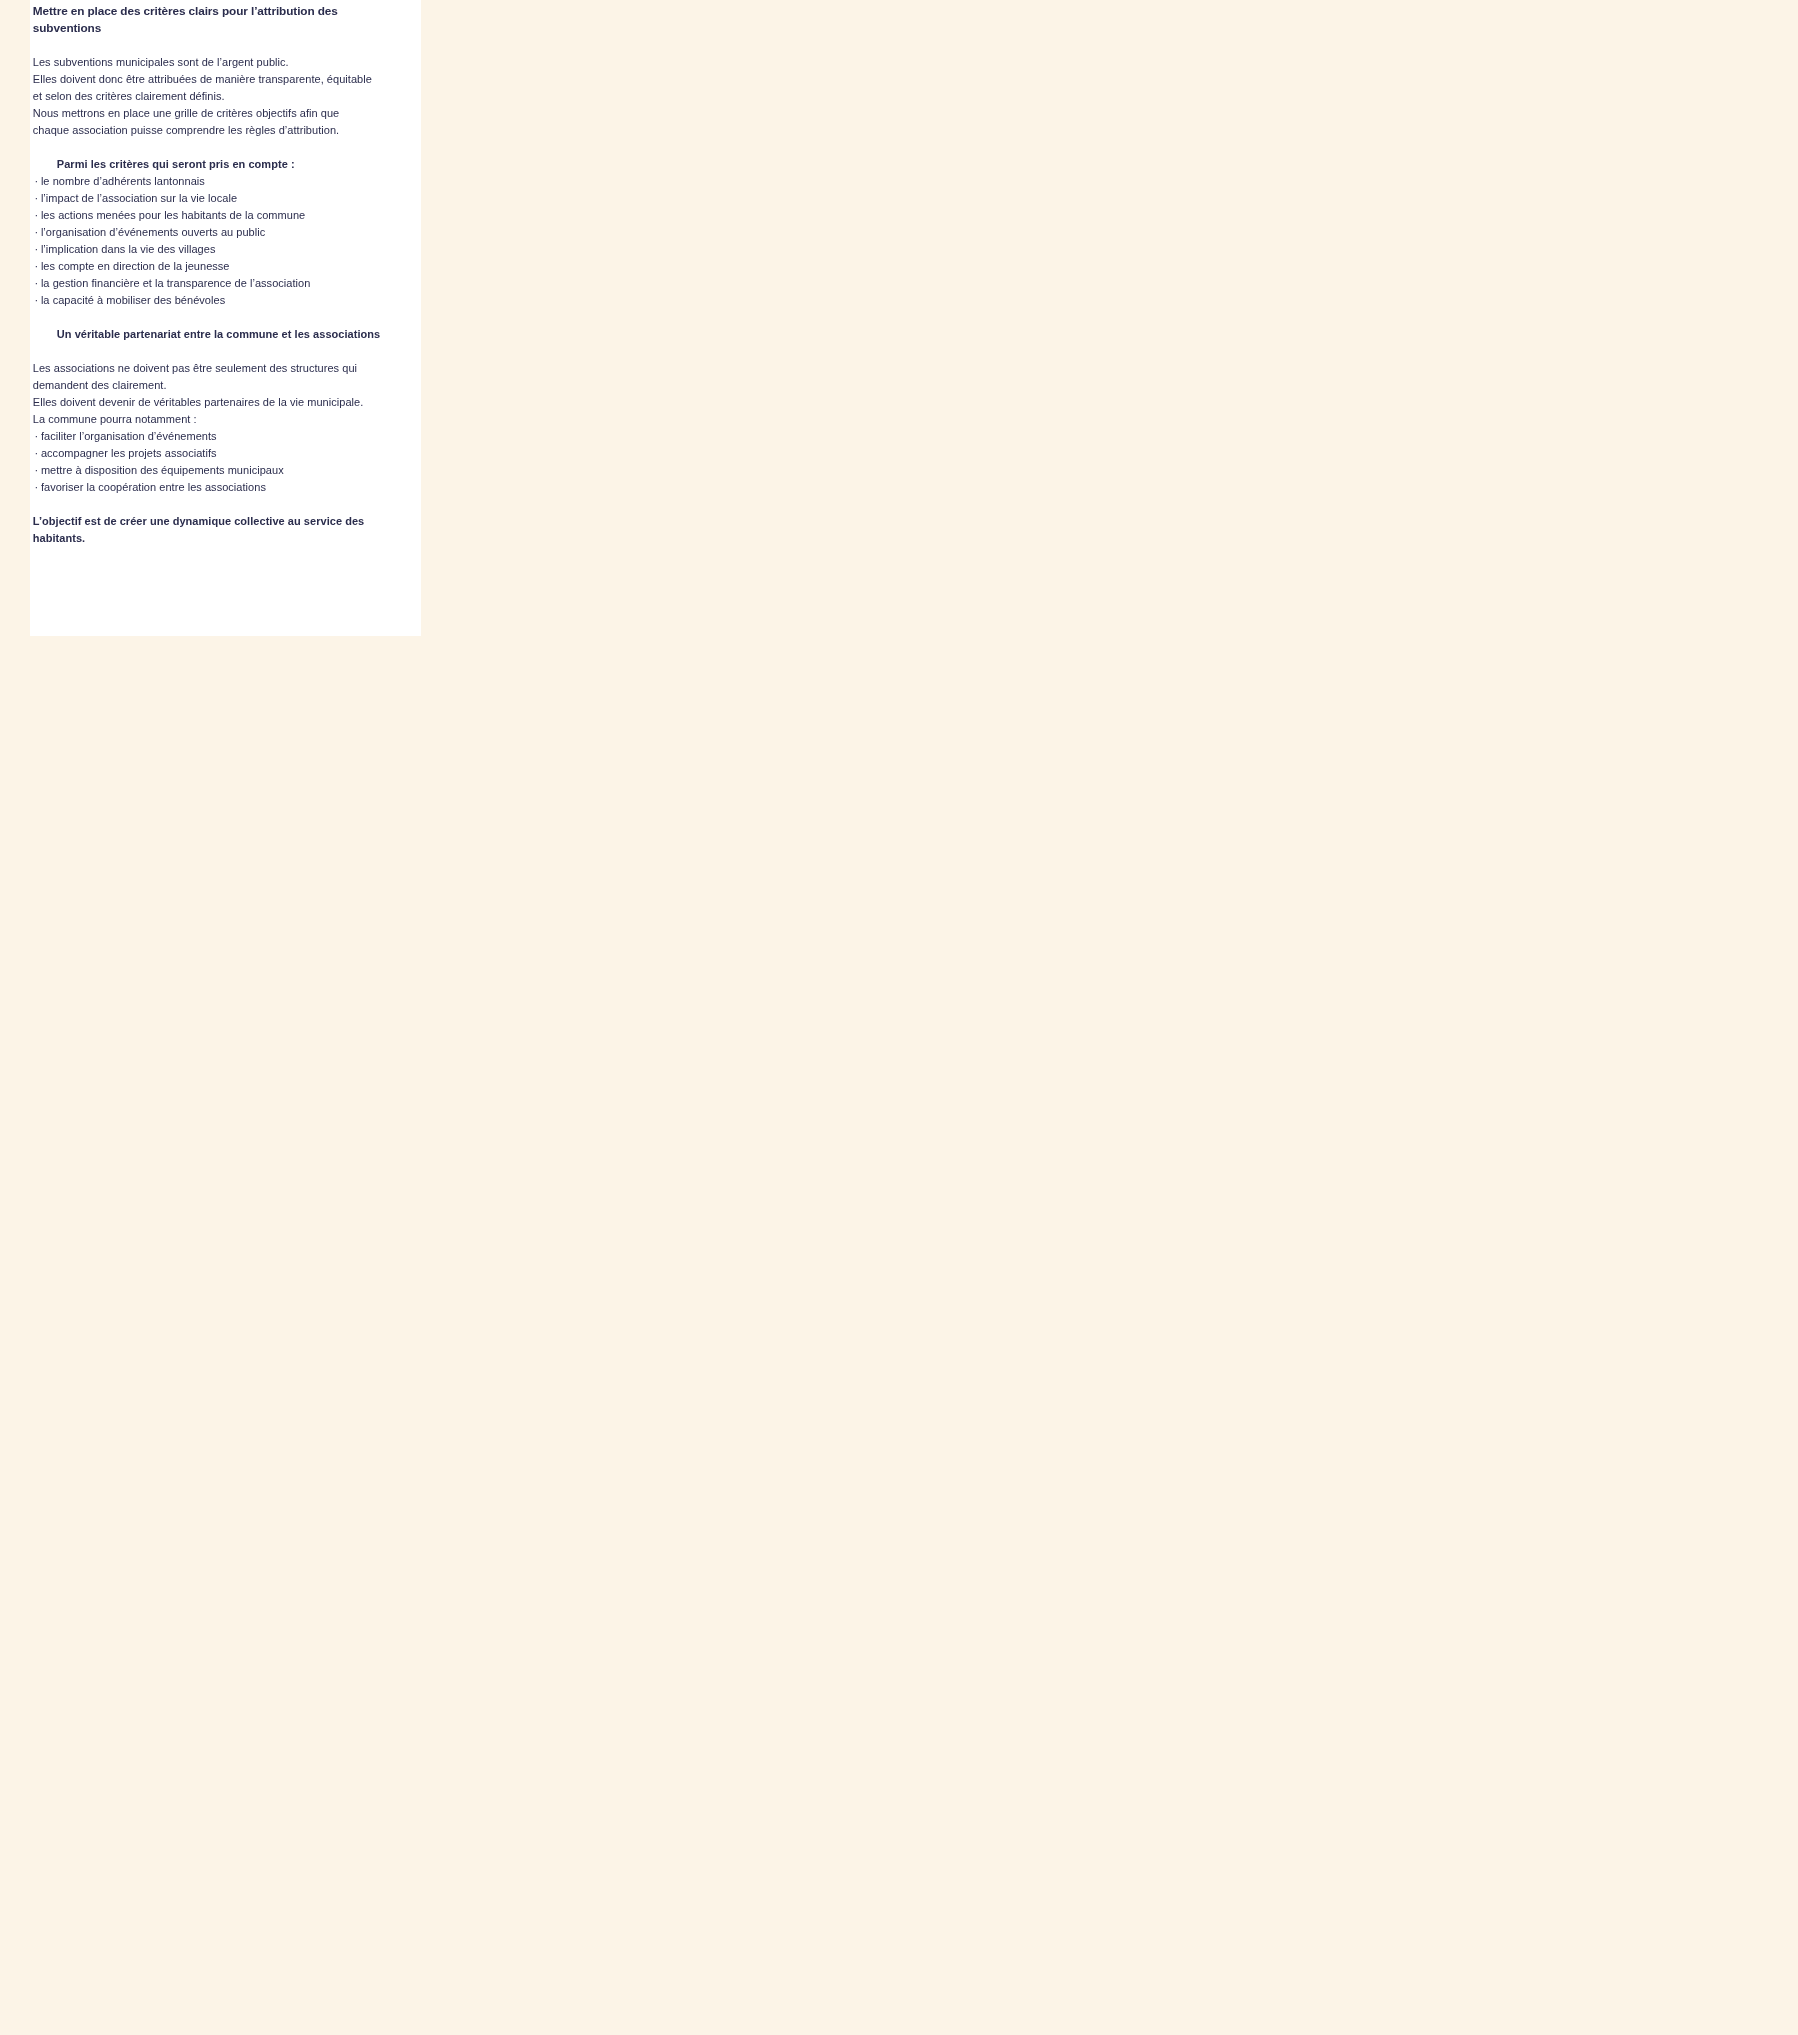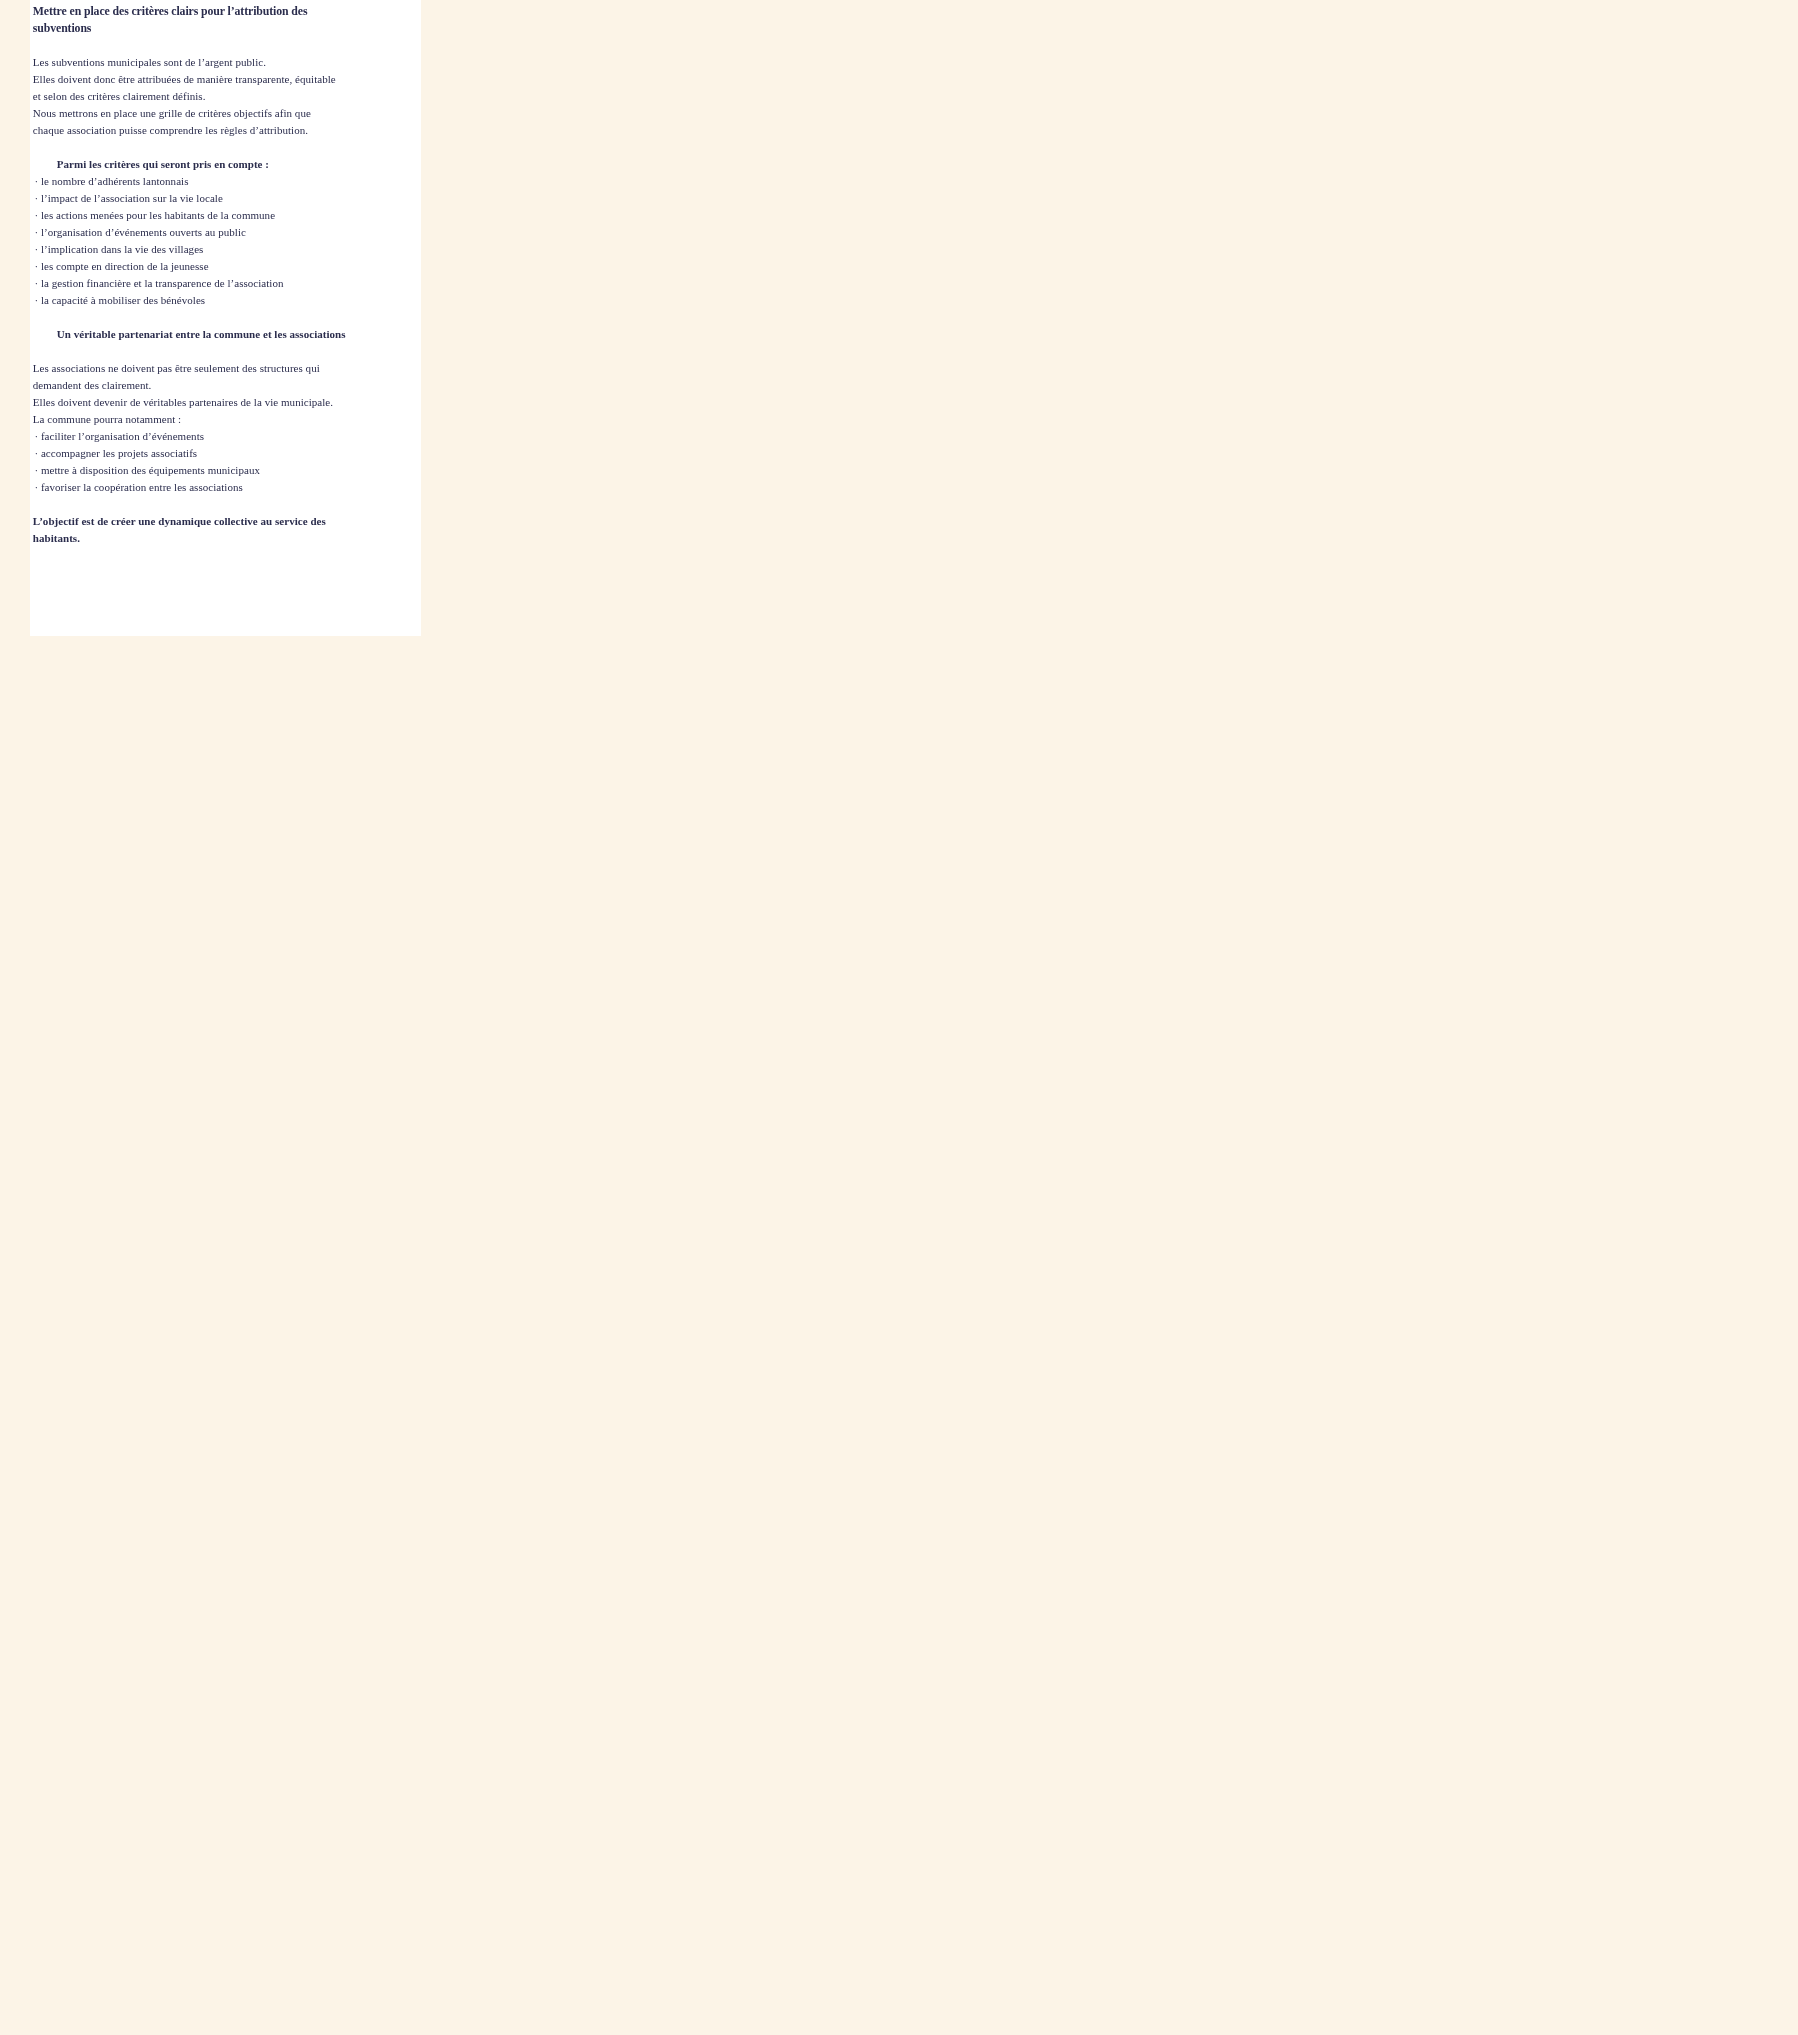--- a/index.html
+++ b/index.html
@@ -20,21 +20,21 @@
     background:var(--cream);
   }
   .content{
     margin:0 29px 0 30px;
     background:var(--paper);
     min-height:636px;
     padding:3.3px 0 16.3px 2.8px;
     box-sizing:border-box;
     overflow:hidden;
   }
-  .block{margin:0 0 17px 0;font-family:Liberation Serif, serif;}
+  .block{margin:0 0 17px 0;}
   .block:last-child{margin-bottom:0;margin-top:12px;}
   .line{
     font-size:11px;
     line-height:17px;
     white-space:nowrap;
     letter-spacing:0.04px;
   }
   .title .line{
     font-size:11.8px;
     font-weight:bold;

